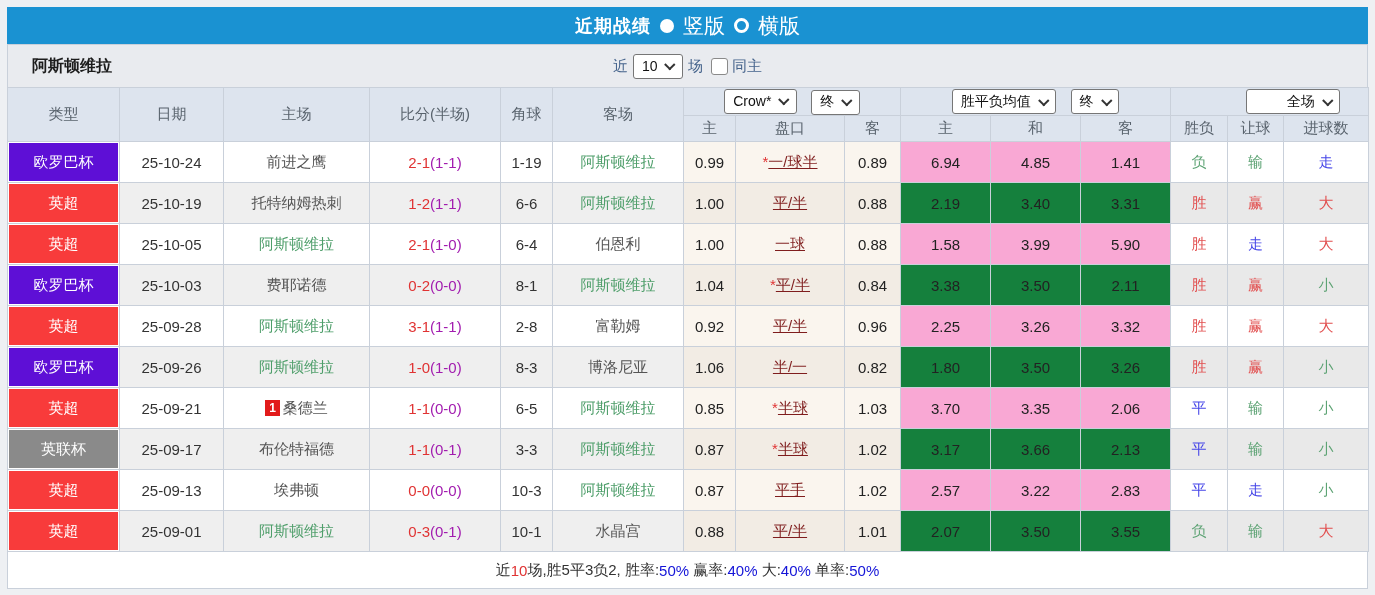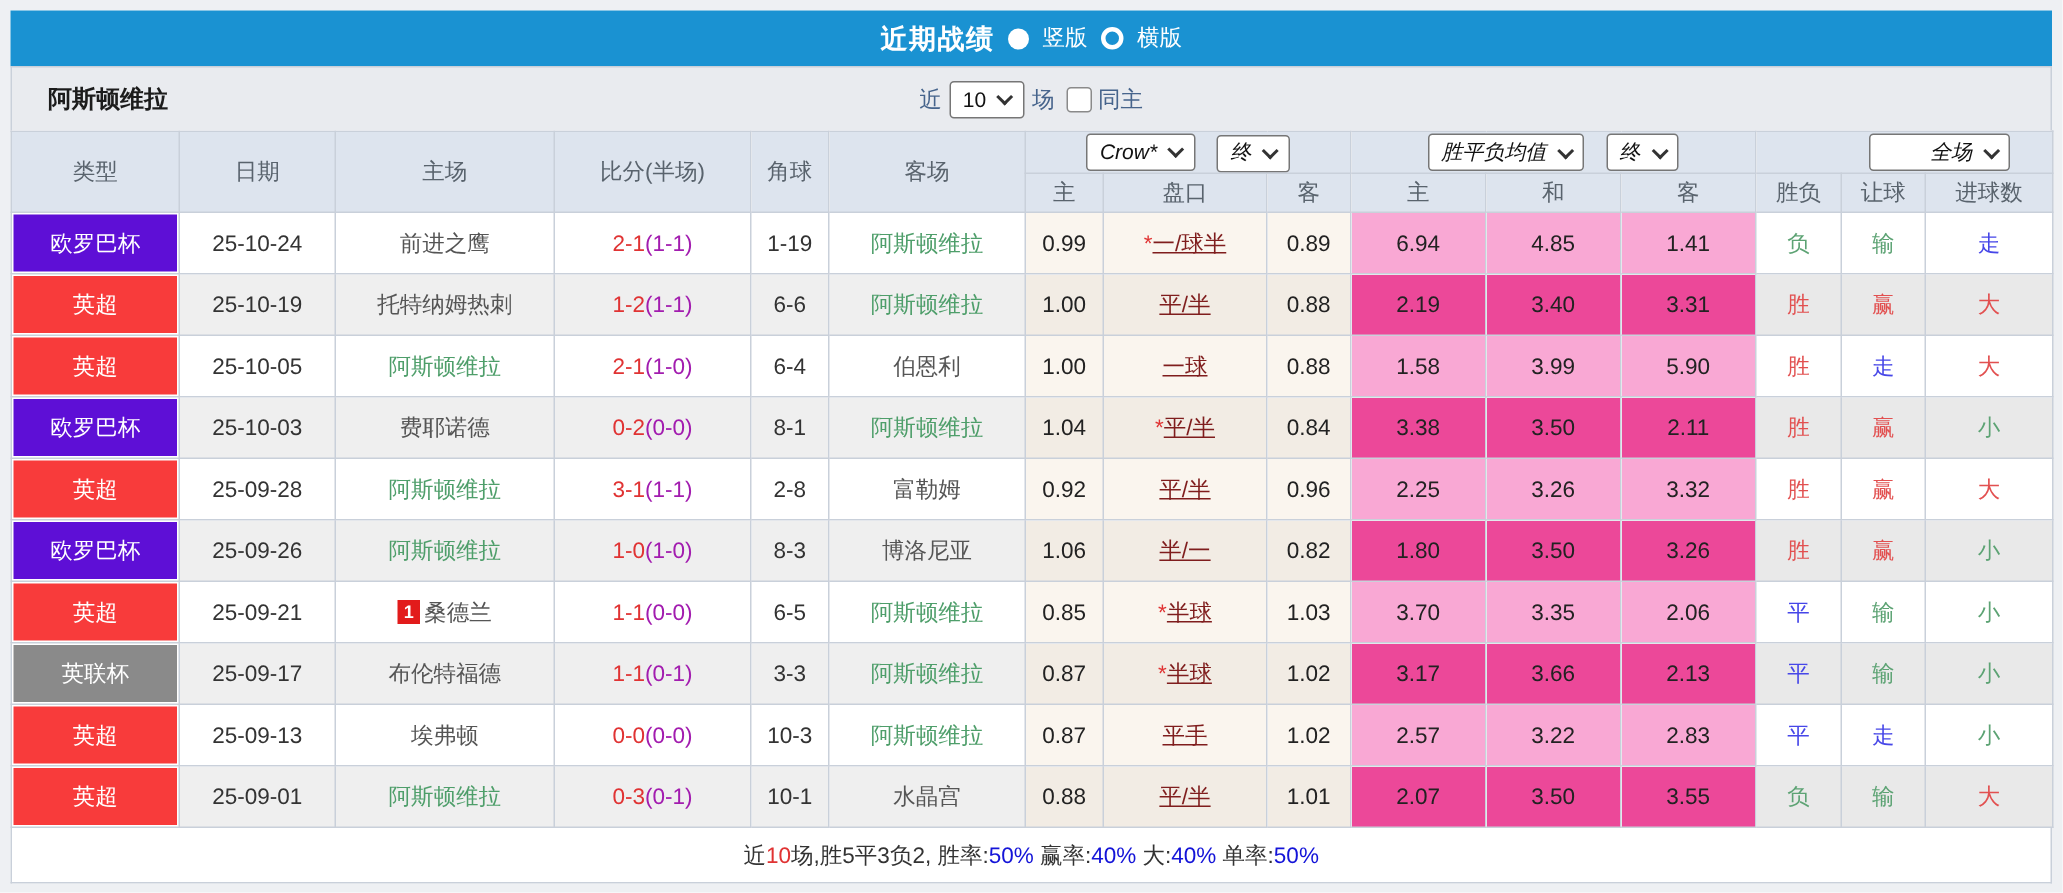--- a/index.html
+++ b/index.html
@@ -12,21 +12,21 @@
   .app { width:1361px; margin:7px auto 0; background:#fff; }
 
   
   .titlebar {
     height:37px; background:#1a92d2; color:#fff;
     display:flex; align-items:center; justify-content:center; gap:9px;
   }
   .titlebar .title { font-weight:bold; font-size:18px; letter-spacing:1px; }
   .radio-dot { width:14px; height:14px; border-radius:50%; background:#fff; display:inline-block; }
   .radio-ring { width:15px; height:15px; border-radius:50%; border:3.5px solid #fff; background:transparent; display:inline-block; }
-  .radio-label { font-size:15px; }
+  .radio-label { font-size:21px; }
 
   
   .filterbar {
     height:43px; background:#e9ebef; position:relative;
     display:flex; align-items:center; border:1px solid #c9d0da; border-bottom:none;
   }
   .teamname { position:absolute; left:24px; font-weight:bold; font-size:16px; color:#1c1c1c; }
   .filter-controls {
     margin:0 auto; display:flex; align-items:center;
     color:#46648c; font-size:15px;
@@ -46,27 +46,27 @@
   }
   .chev {
     display:inline-block; border:solid #333; border-width:0 2px 2px 0;
     padding:2.8px; transform:rotate(45deg) translate(-1px,-1px);
   }
 
   
   table { border-collapse:collapse; table-layout:fixed; width:1361px; }
   th, td { border:1px solid #c9d0da; text-align:center; overflow:hidden; padding:0; }
   thead th { background:#dde4ee; color:#59636d; font-weight:normal; font-size:15px; height:26px; }
-  thead .sel-cell { height:28px;font-style:italic; }
+  thead .sel-cell { height:28px; }
   tbody td { height:41px; font-size:15px; color:#333; background:#fff; }
   tr.even td { background:#efefef; }
   td.c-crow { background:#faf5ee;margin-left:36px; }
   tr.even td.c-crow { background:#f2ece4; }
   td.c-wdl { background:#f9a8d4; }
-  tr.even td.c-wdl { background:#ec4899; }
+  tr.even td.c-wdl { background:#15803d; }
   tr.even td.c-res { background:#e9e9e9; }
   td.typecell { padding:1px; background:#fff !important; }
   .type-badge {
     height:100%; width:100%; display:flex; align-items:center; justify-content:center;
     color:#fff; font-size:15px;
   }
   .hl { color:#4e9e6a; }
   .team-plain { color:#555; }
   .score-main { color:#e03333; }
   .score-half { color:#a21caf; }

